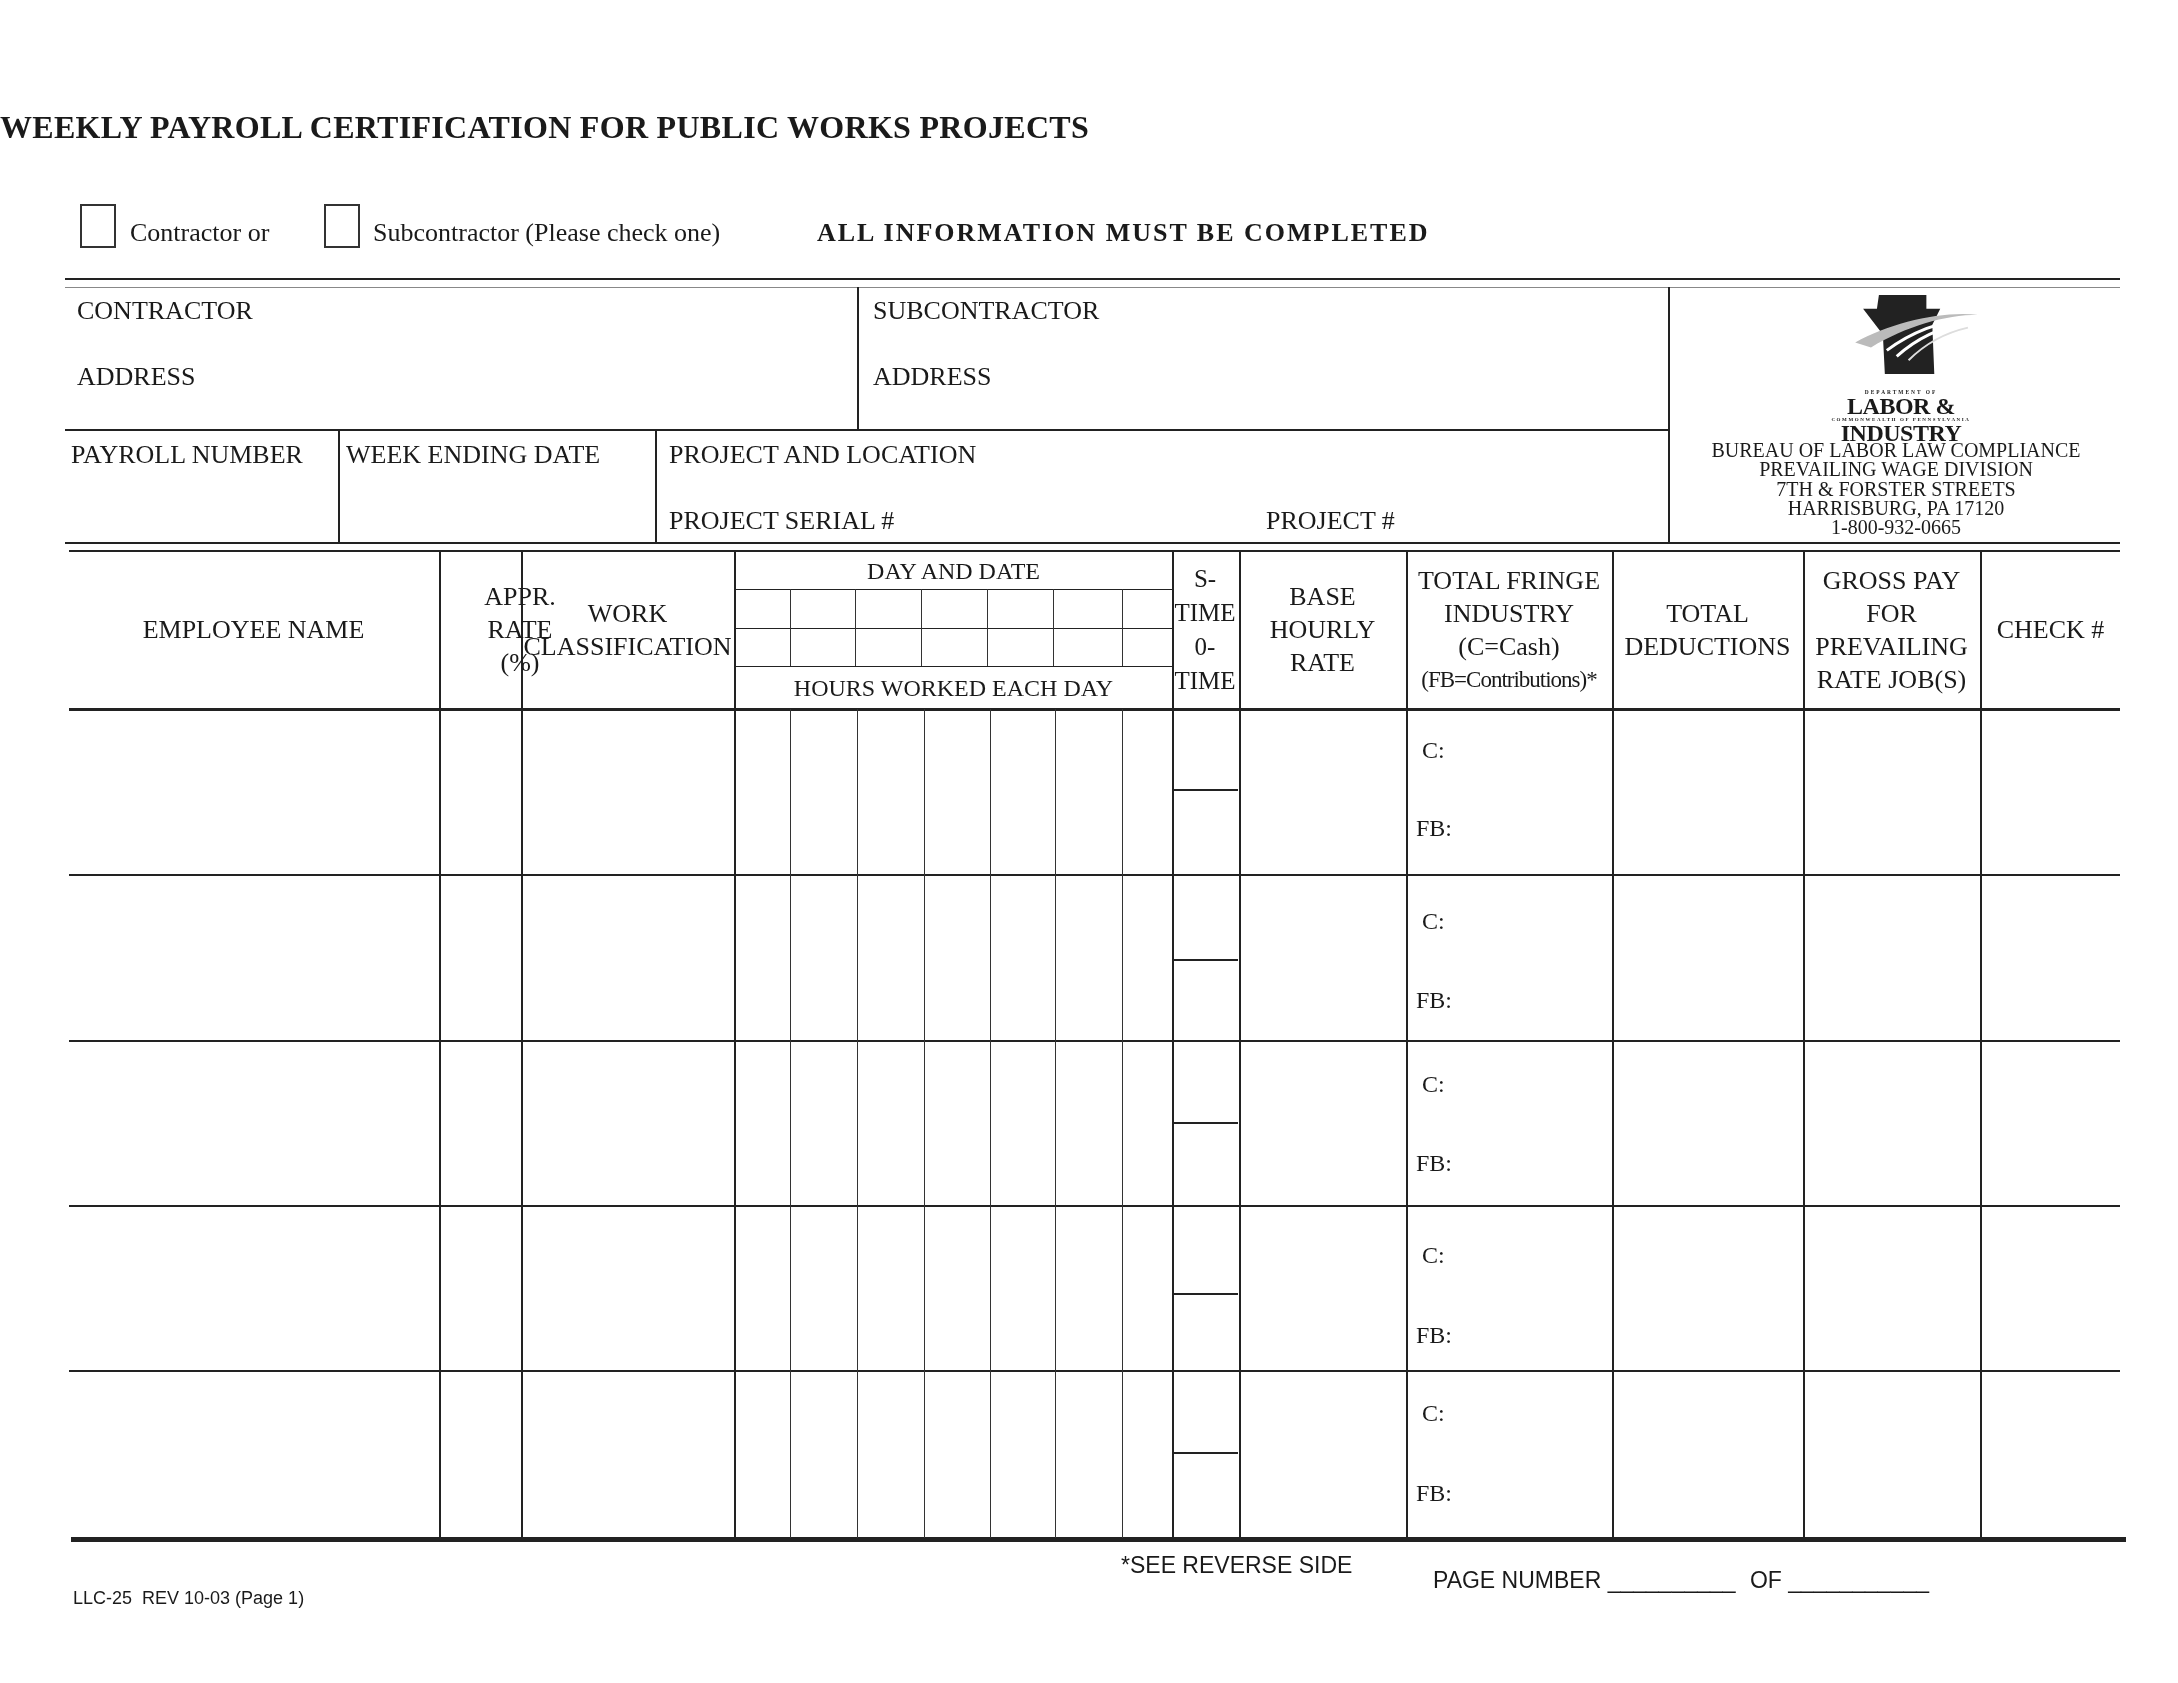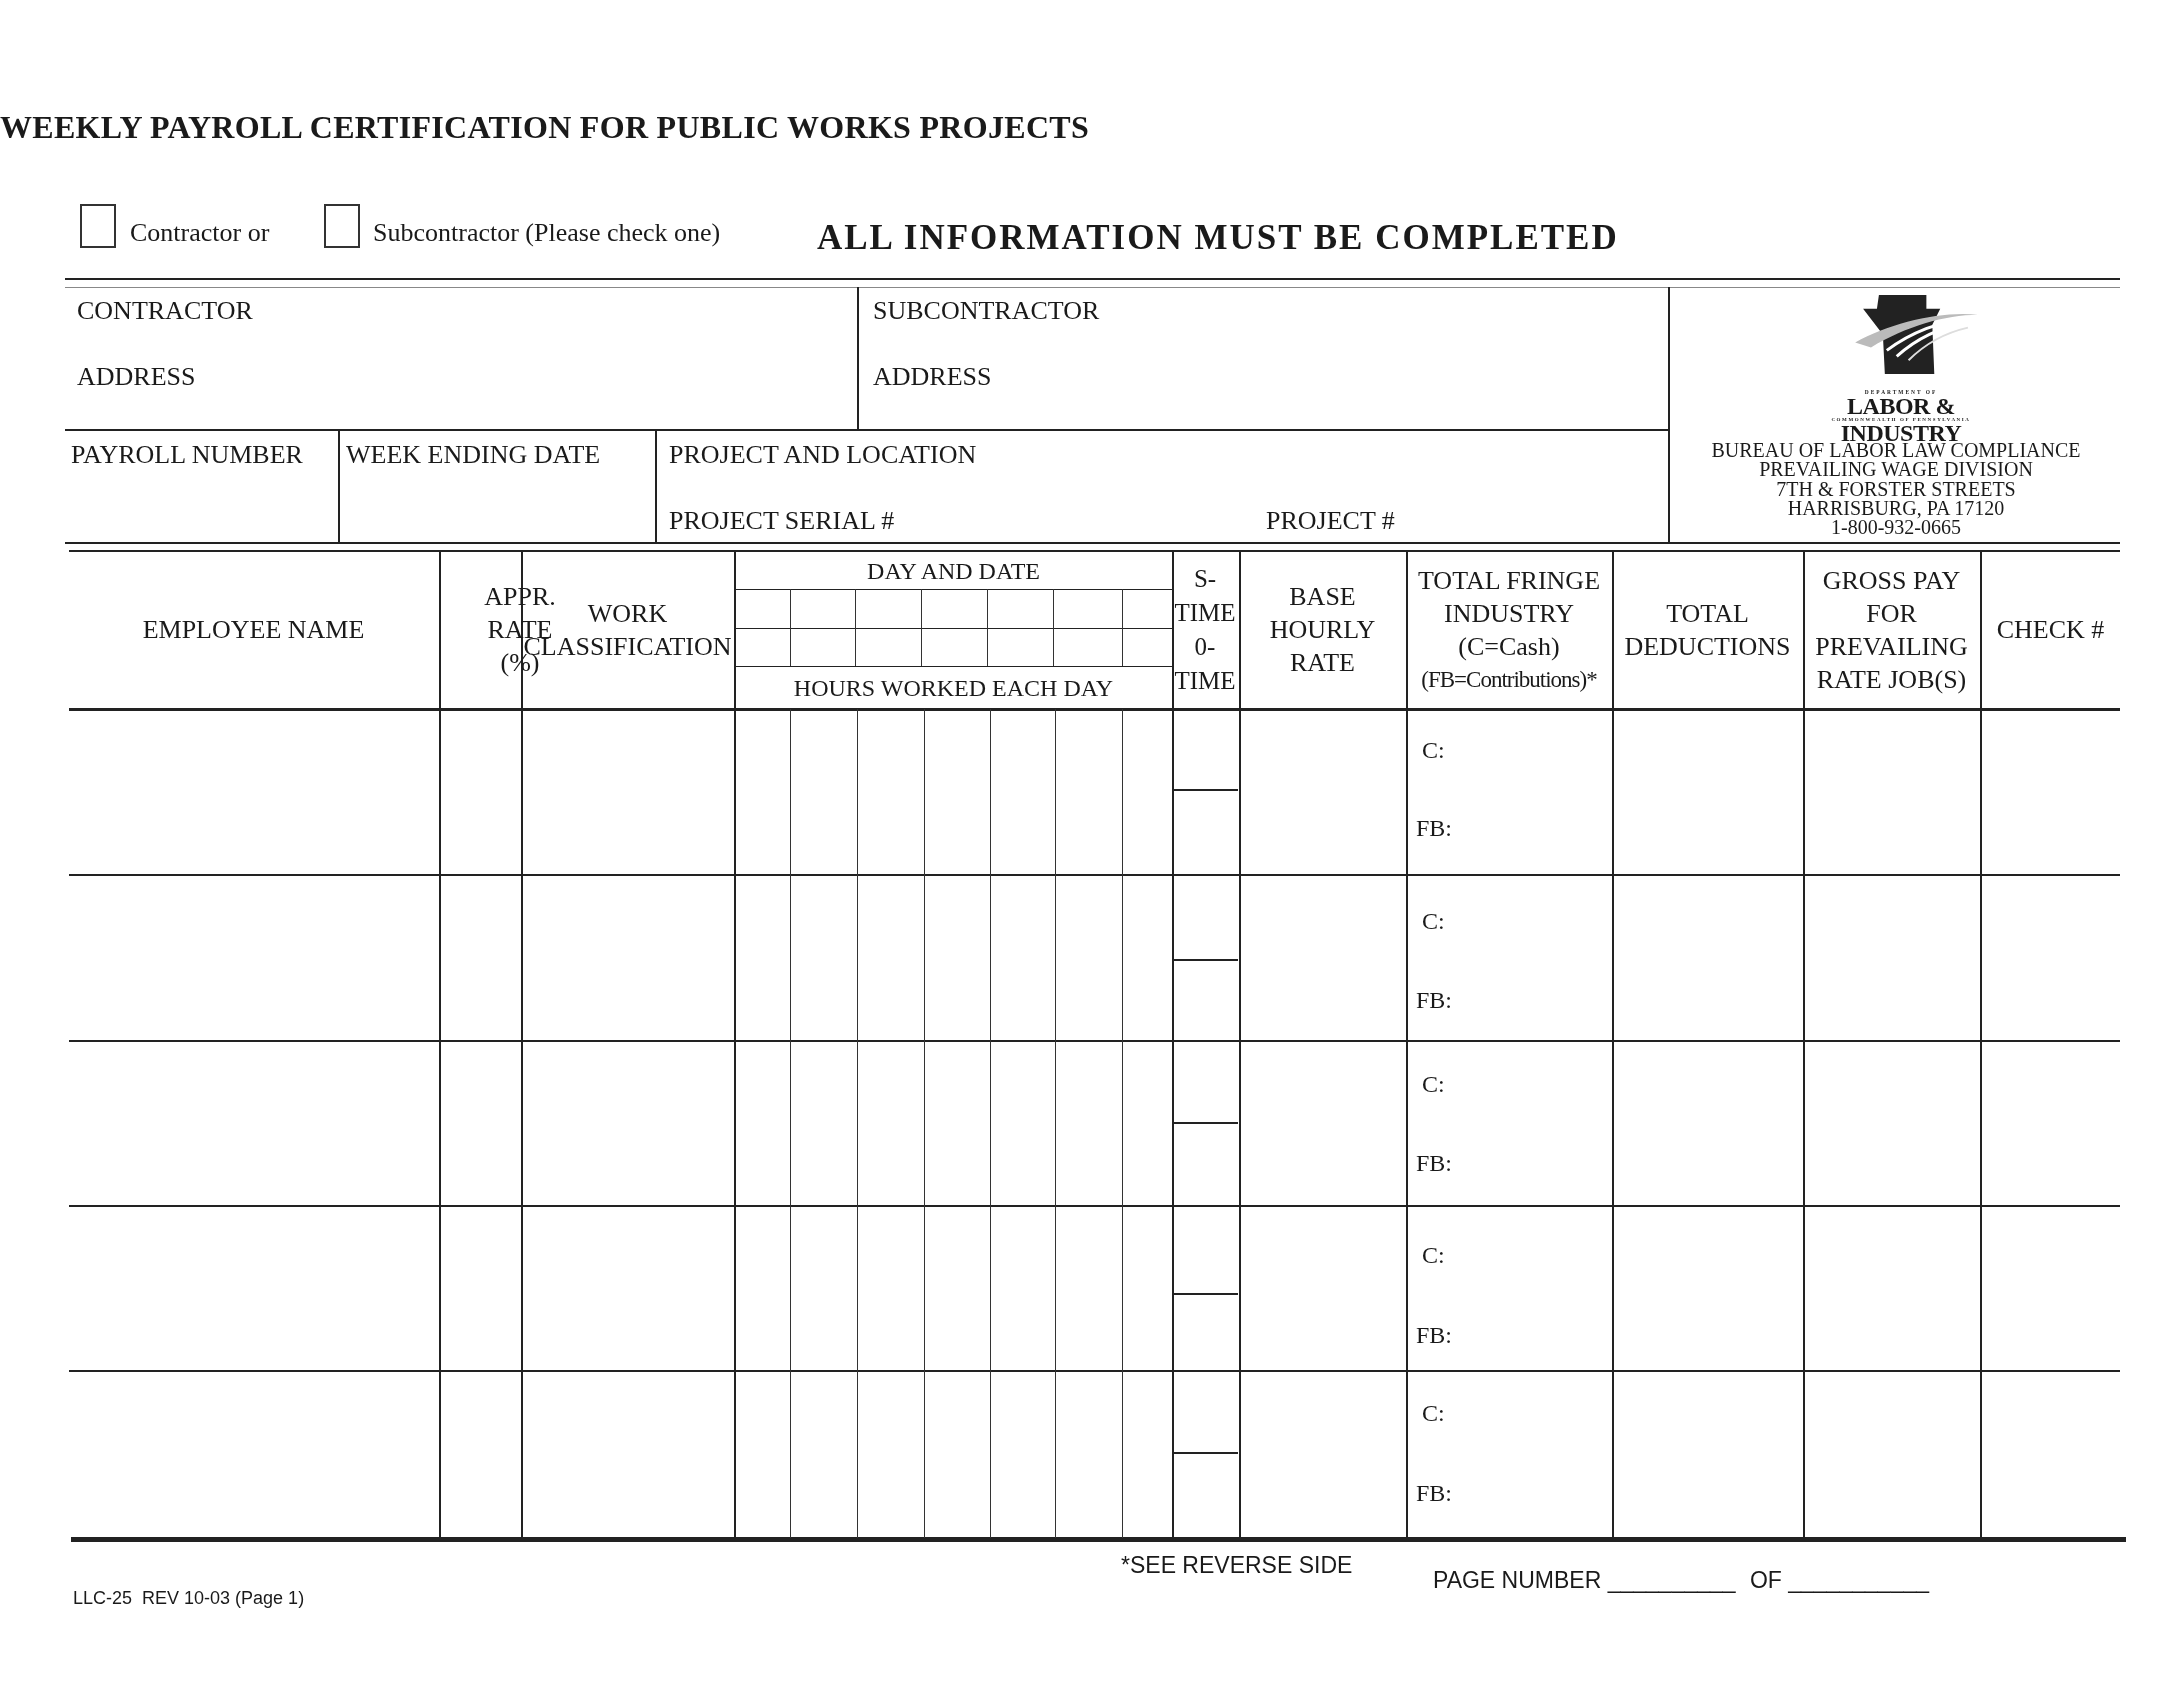--- a/index.html
+++ b/index.html
@@ -6,21 +6,21 @@
   body { width:2178px; height:1683px; position:relative; overflow:hidden;
          font-family:"Liberation Serif", "DejaVu Serif", serif; color:#1a1a1a; }
   .abs { position:absolute; }
   .hline { position:absolute; height:0; border-top:2px solid #222; }
   .hline.thick { border-top-width:3px; }
   .vline { position:absolute; width:0; border-left:2px solid #222; }
   .vline.thin { border-left-width:1.5px; border-color:#333; }
   .title { left:0; width:2178px; top:109px; text-align:left; font-weight:bold; font-size:32px; letter-spacing:0.3px; }
   .cb { width:36px; height:44px; border:2px solid #333; box-sizing:border-box; background:#fff; cursor:pointer; }
   .lbl { font-size:26px; white-space:nowrap; }
-  .must { font-weight:bold; font-size:35px; letter-spacing:2px; }
+  .must { font-weight:bold; font-size:26px; letter-spacing:2px; }
   .hdr { font-size:26px; text-align:center; line-height:33px; display:flex; align-items:center; justify-content:center; flex-direction:column; }
   .small { font-size:24px; }
   .field { position:absolute; background:transparent; border:none; outline:none; cursor:text; }
   .addr { font-size:20px; text-align:center; line-height:19.3px; }
   .sans { font-family:"Liberation Sans", "DejaVu Sans", sans-serif; }
   .cf { font-size:24px; }
 </style>
 </head>
 <body>
 

